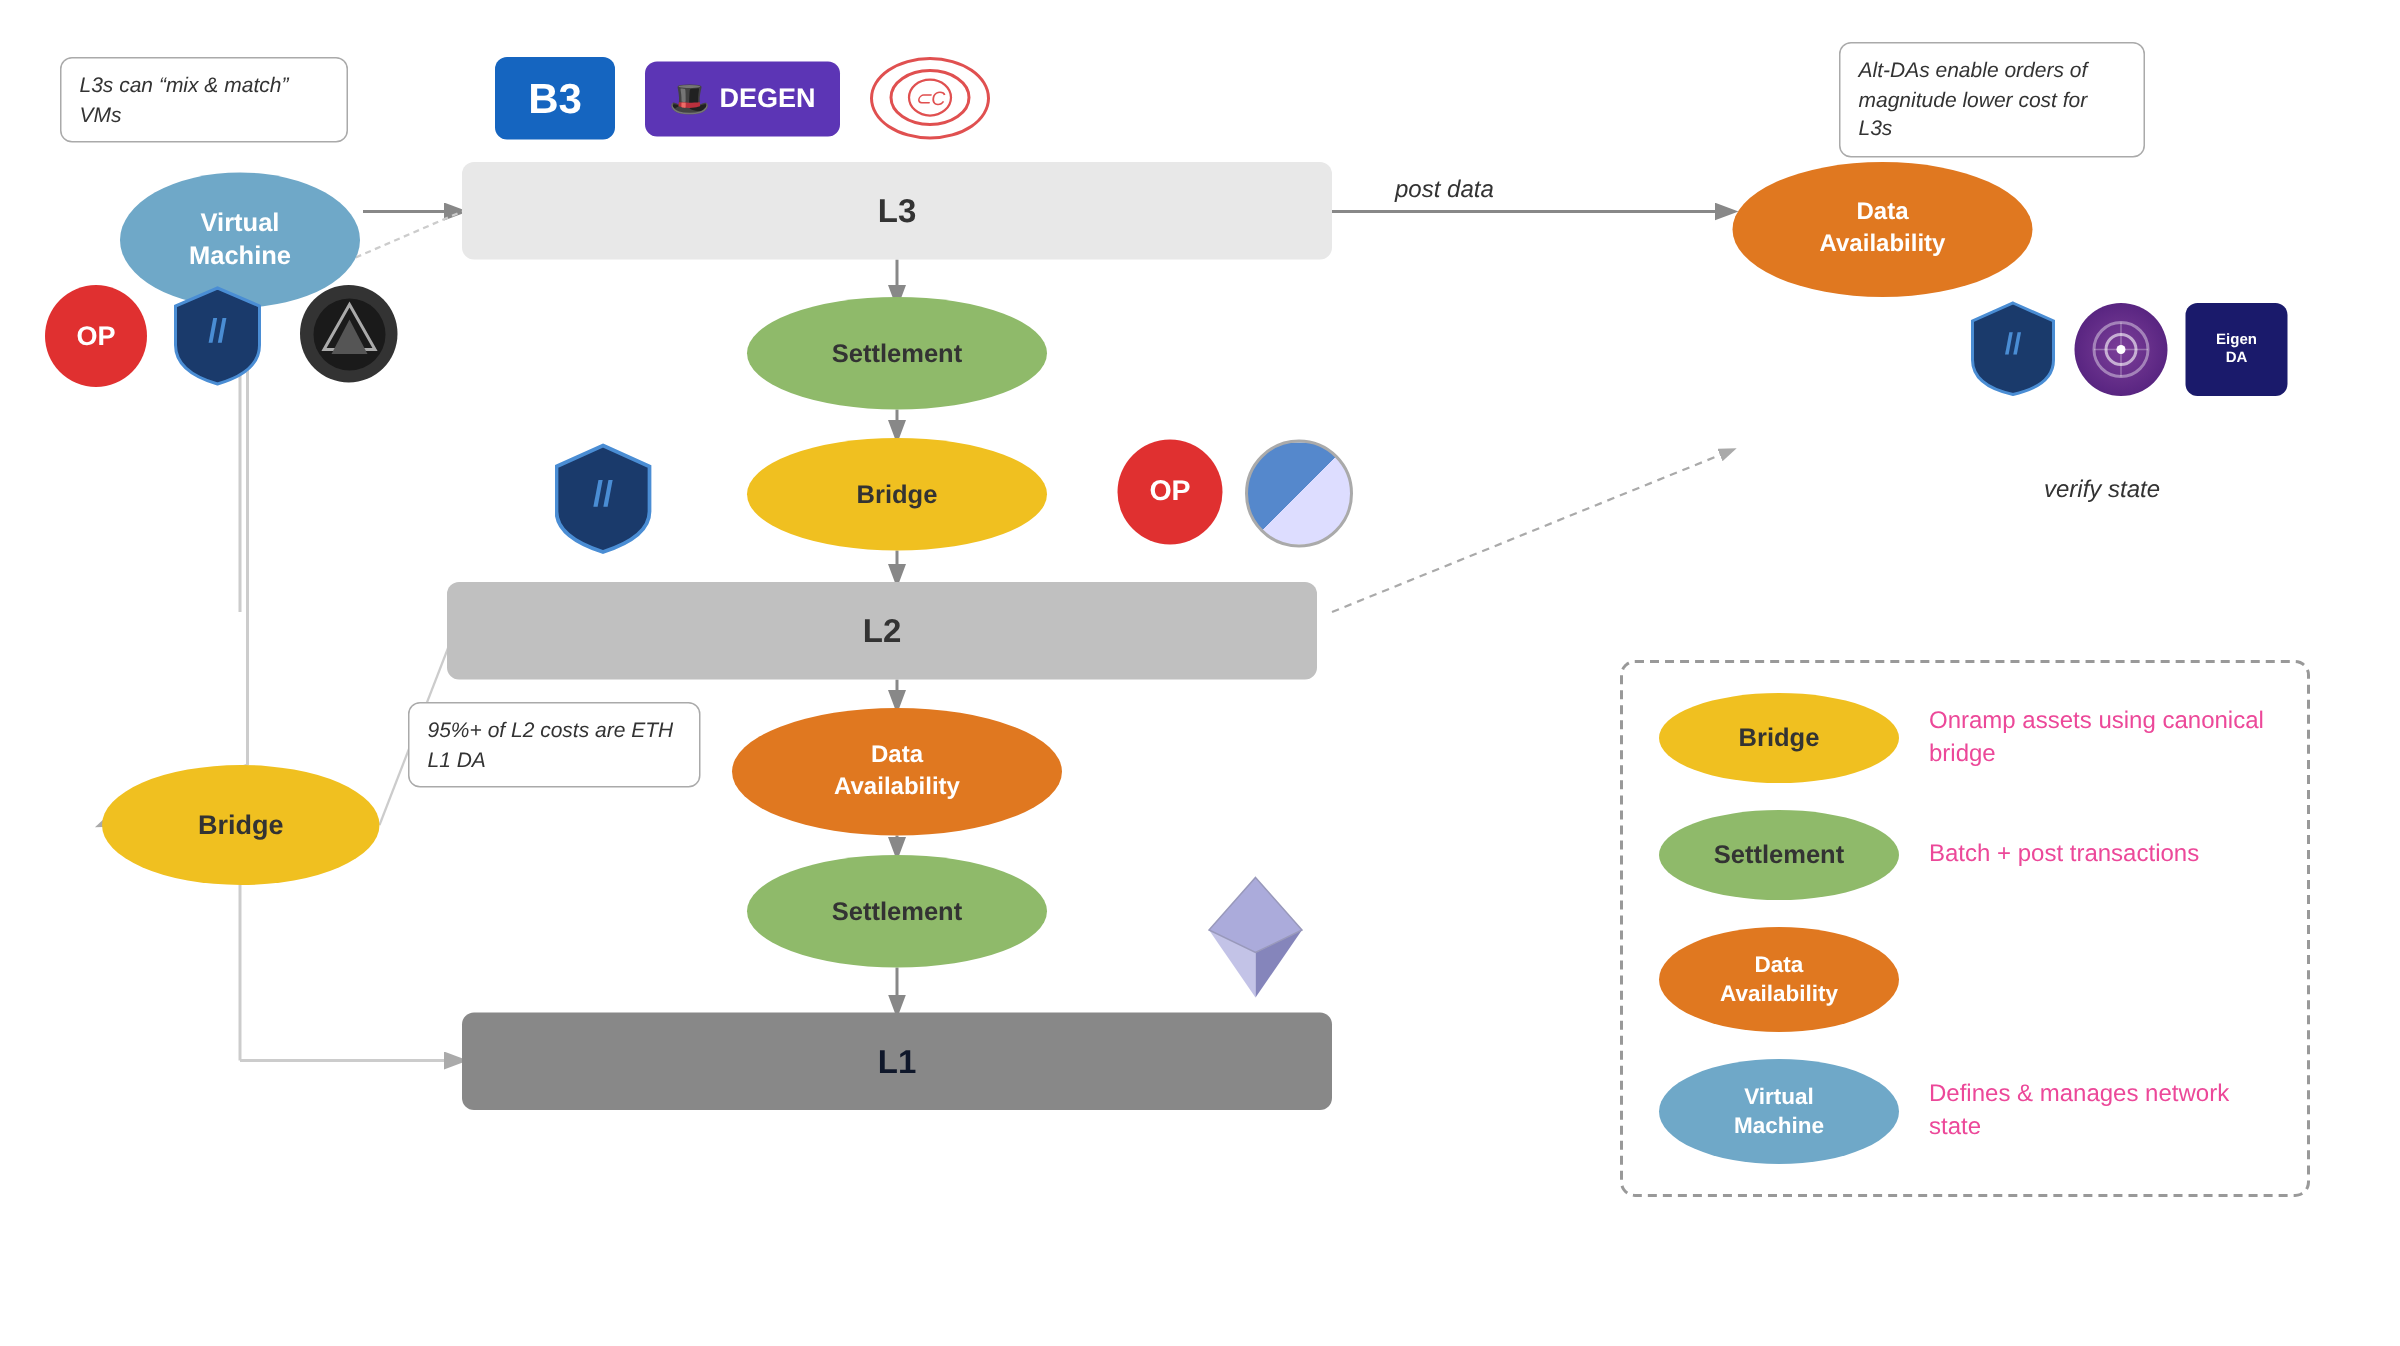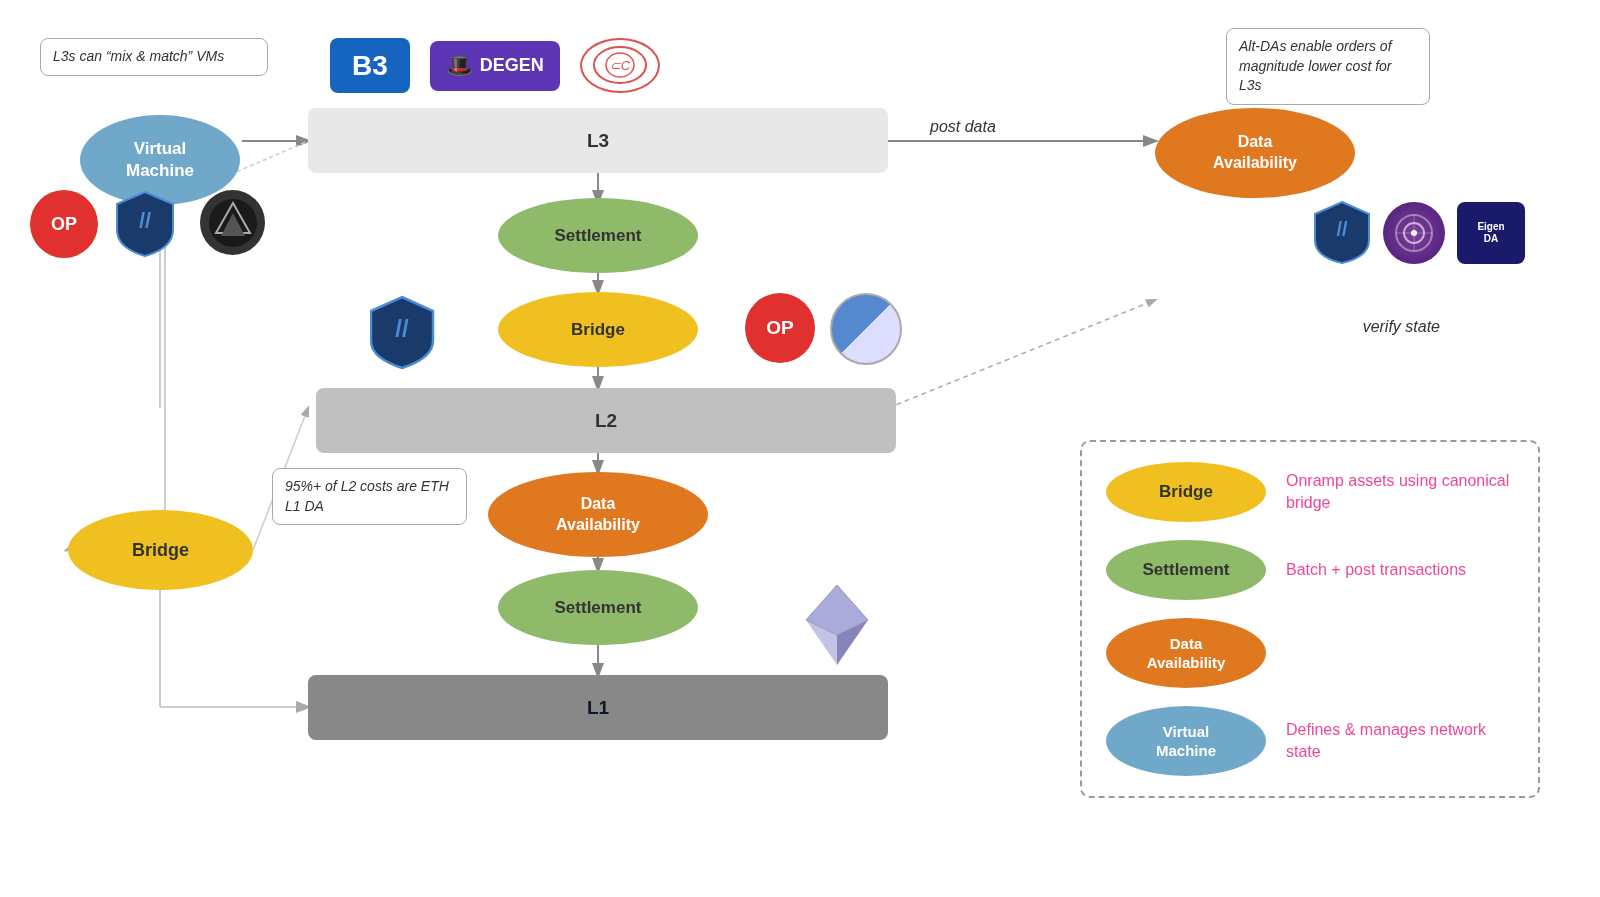--- a/index.html
+++ b/index.html
@@ -28,39 +28,39 @@
       position: absolute;
     }
 
     
     .rect-layer {
       position: absolute;
       display: flex;
       align-items: center;
       justify-content: center;
       border-radius: 8px;
-      font-size: 19px;
+      font-size: 22px;
       font-weight: bold;
       color: #333;
     }
 
     
     .l3-rect {
       background: #e8e8e8;
       width: 580px;
       height: 65px;
       left: 308px;
       top: 108px;
     }
     
     .l2-rect {
       background: #c0c0c0;
       width: 580px;
       height: 65px;
-      left: 316px;
+      left: 298px;
       top: 388px;
     }
     
     .l1-rect {
       background: #888;
       width: 580px;
       height: 65px;
       left: 308px;
       top: 675px;
     }
@@ -338,21 +338,21 @@
     </div>
     <div class="redstone-logo">
       <svg width="60" height="45" viewBox="0 0 60 45">
         <ellipse cx="30" cy="22" rx="26" ry="18" fill="none" stroke="#e05050" stroke-width="2"></ellipse>
         <ellipse cx="30" cy="22" rx="14" ry="12" fill="none" stroke="#e05050" stroke-width="1.5"></ellipse>
         <text x="30" y="27" text-anchor="middle" font-size="13" fill="#e05050" font-style="italic">⊂C</text>
       </svg>
     </div>
   </div>
 
-  <div class="annotation" style="left:40px; top:38px; width:228px;">
+  <div class="annotation" style="left:40px; top:38px; width:192px;">
     <span>L3s can “mix &amp; match” VMs</span>
   </div>
 
   <div class="annotation" style="right:170px; top:28px; width:204px;">
     <span>Alt-DAs enable orders of
 magnitude lower cost for L3s</span>
   </div>
 
   <div style="position:absolute; left:930px; top:118px; font-style:italic; font-size:16px; color:#333;">
     <span>post data</span>

